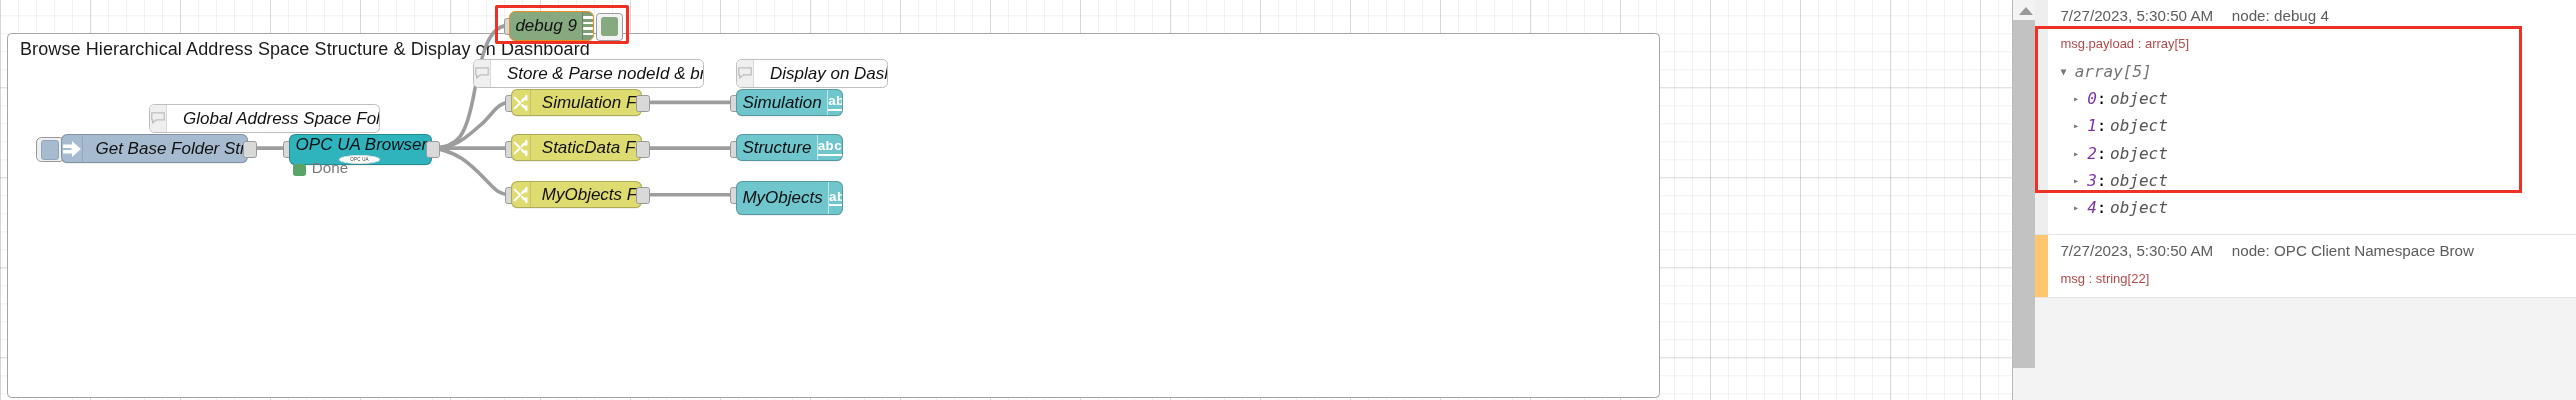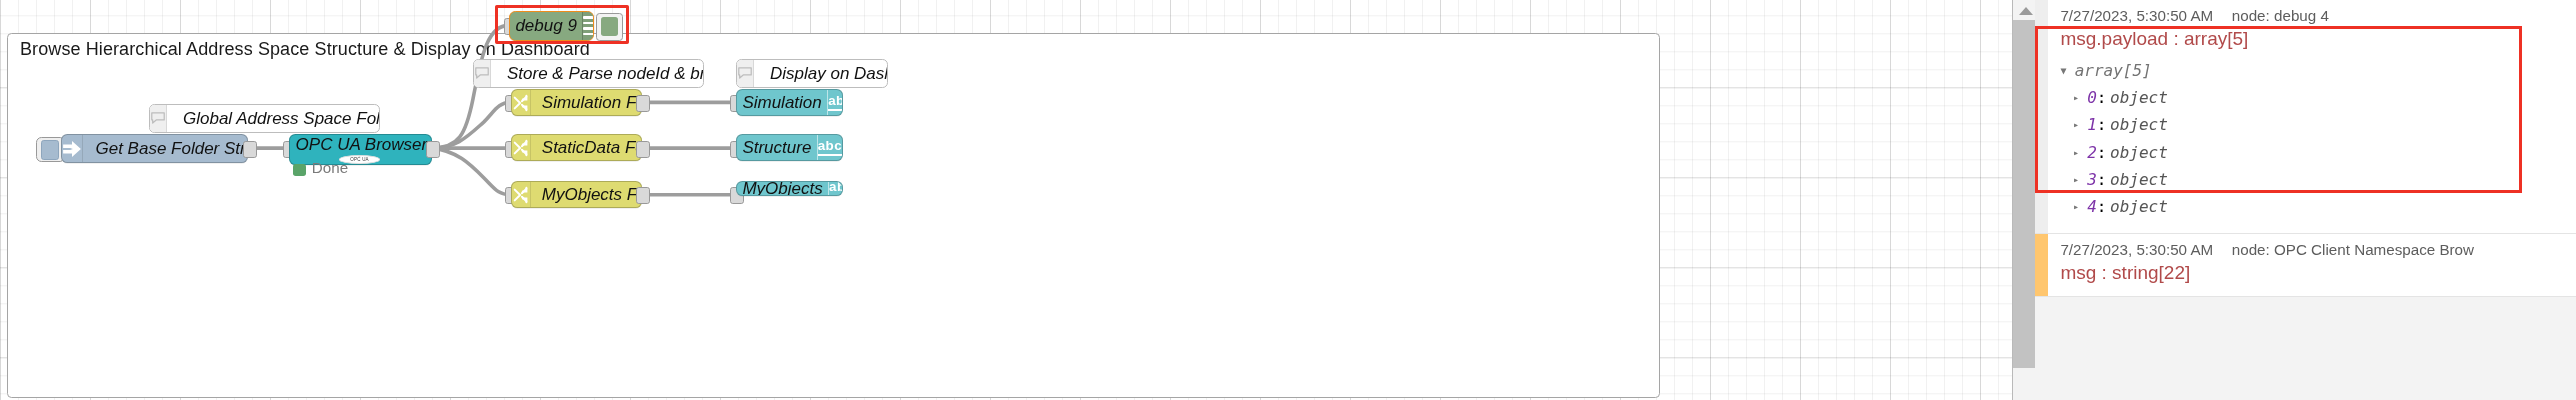--- a/index.html
+++ b/index.html
@@ -157,21 +157,21 @@
   }
   .msg-list{position:absolute;left:22.4px;top:0;right:0;bottom:0;overflow:hidden;background:#f3f3f3;}
   .msg{
     position:relative;background:#ffffff;border-bottom:0.9px solid #e4e4e4;
     padding:7.2px 9px 9px 25px;box-sizing:border-box;
   }
   .msg .stripe{position:absolute;left:0;top:0;bottom:0;width:12.5px;background:#eeeeee;}
   .msg.warn .stripe{background:#ffc66e;}
   .msg-head{font-size:15.2px;color:#5d5d5d;white-space:nowrap;}
   .msg-head .nodename{margin-left:14.3px;color:#5d5d5d;}
-  .msg-topic{font-size:19px;color:#b14a4a;margin-top:4px;white-space:nowrap;}
+  .msg-topic{font-size:13px;color:#b14a4a;margin-top:12px;white-space:nowrap;}
   .tree{margin-top:10.8px;}
   .tree-row{display:flex;align-items:center;font-size:16px;line-height:20px;
             font-family:"DejaVu Sans Mono", monospace;margin-bottom:7.2px;white-space:nowrap;}
   .tw{width:14.3px;display:inline-block;color:#777;font-size:10px;}
   .tree-root{font-style:italic;color:#737373;}
   .idx{color:#7d33a8;font-style:italic;}
   .typ{color:#555;font-style:italic;margin-left:3.6px;}
   .tree-row.child{padding-left:12.5px;}
 
   
@@ -325,21 +325,21 @@
 
     <div class="port" style="left:730px;top:141px;"></div>
     <div class="node n-uitext" style="left:736px;top:134px;width:107px;height:27px;">
       <span class="lbl">Structure</span>
       <span class="abcbox">
           <span class="abc">abc</span>
         </span>
     </div>
 
     <div class="port" style="left:730px;top:187px;"></div>
-    <div class="node n-uitext" style="left:736px;top:181px;width:107px;height:15px;">
+    <div class="node n-uitext" style="left:736px;top:181px;width:107px;height:34px;">
       <span class="lbl">MyObjects</span>
       <span class="abcbox">
           <span class="abc">abc</span>
         </span>
     </div>
 
     <div class="port" style="left:504px;top:18px;"></div>
     <div class="node n-debug" style="left:509px;top:10.8px;width:85px;height:30px;">
       <span class="lbl">debug 9</span>
       <span class="hamburger">

